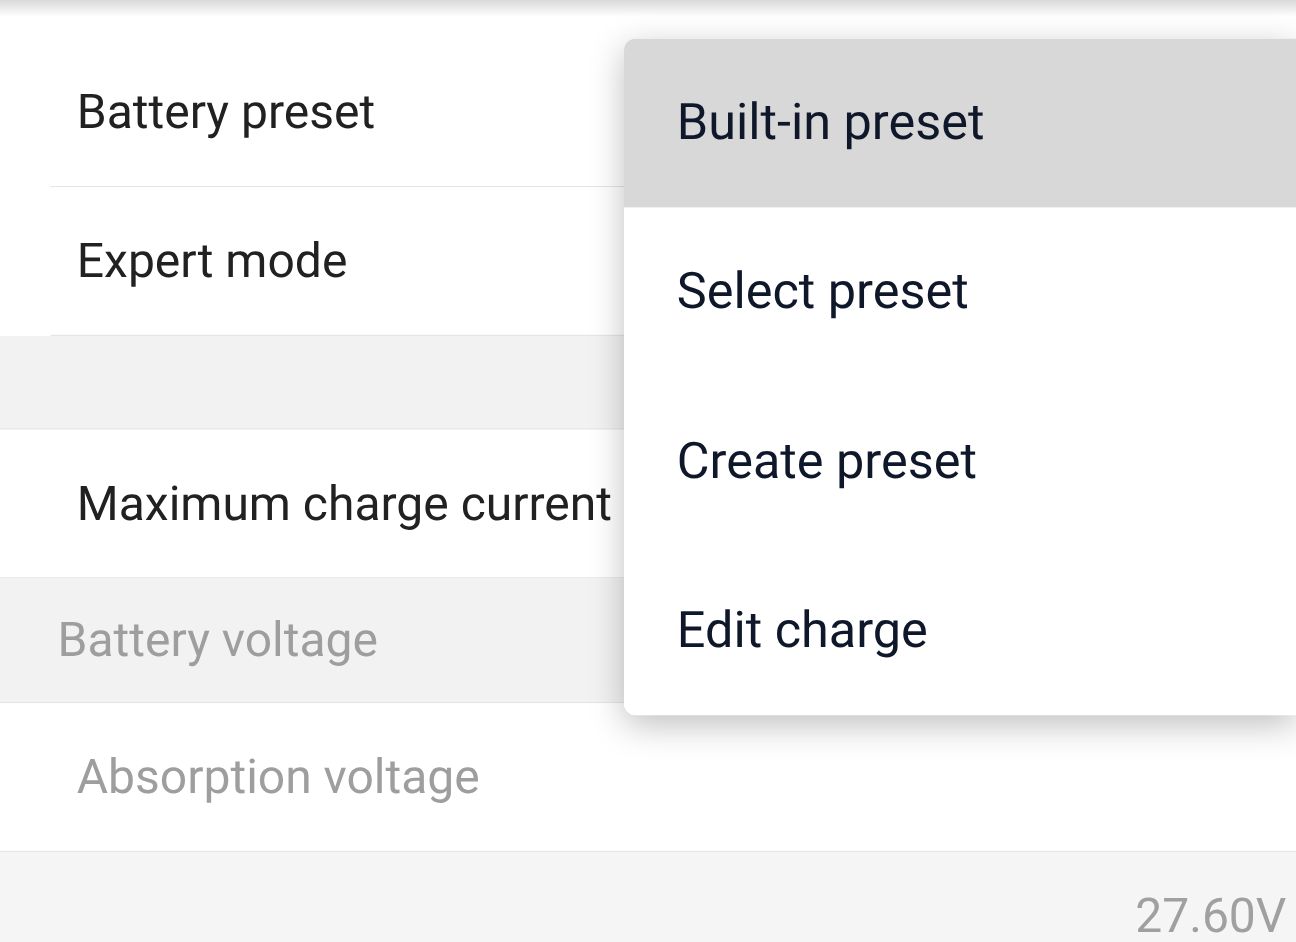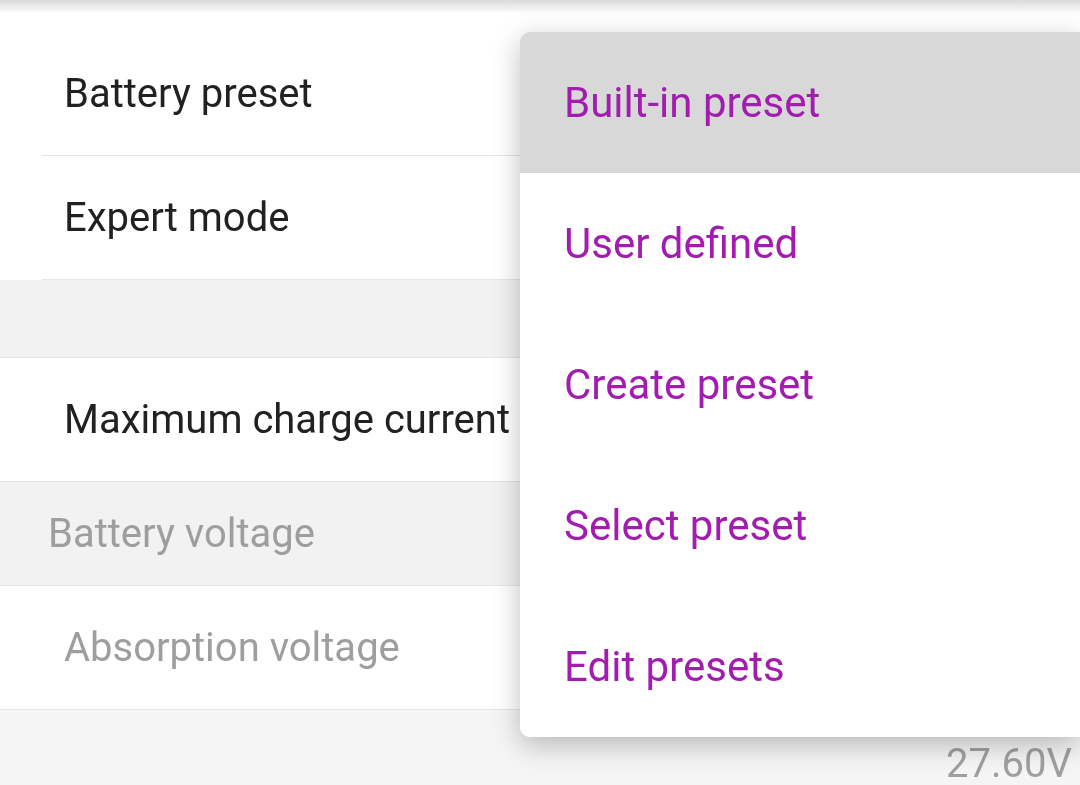--- a/index.html
+++ b/index.html
@@ -77,21 +77,21 @@
       right: 0;
       background: #fff;
       border-radius: 10px 0 0 10px;
       box-shadow: 0 8px 28px rgba(0,0,0,0.25);
       z-index: 10;
       overflow: hidden;
     }
     .popup-item {
       padding: 46px 44px;
       font-size: 42px;
-      color: #a21caf;
+      color: #0f172a;
       cursor: pointer;
       background: #fff;
     }
     .popup-item.selected {
       background: #d8d8d8;
     }
   </style>
 </head>
 <body>
 
@@ -123,24 +123,21 @@
 
 </div>
 
 <div class="value-peek">27.60V</div>
 
 <div class="popup">
   <div class="popup-item selected">
     <span>Built-in preset</span>
   </div>
   <div class="popup-item">
-    <span>User defined</span>
+    <span>Select preset</span>
   </div>
   <div class="popup-item">
     <span>Create preset</span>
   </div>
   <div class="popup-item">
-    <span>Select preset</span>
-  </div>
-  <div class="popup-item">
-    <span>Edit presets</span>
+    <span>Edit charge</span>
   </div>
 </div>
 
 </body></html>

